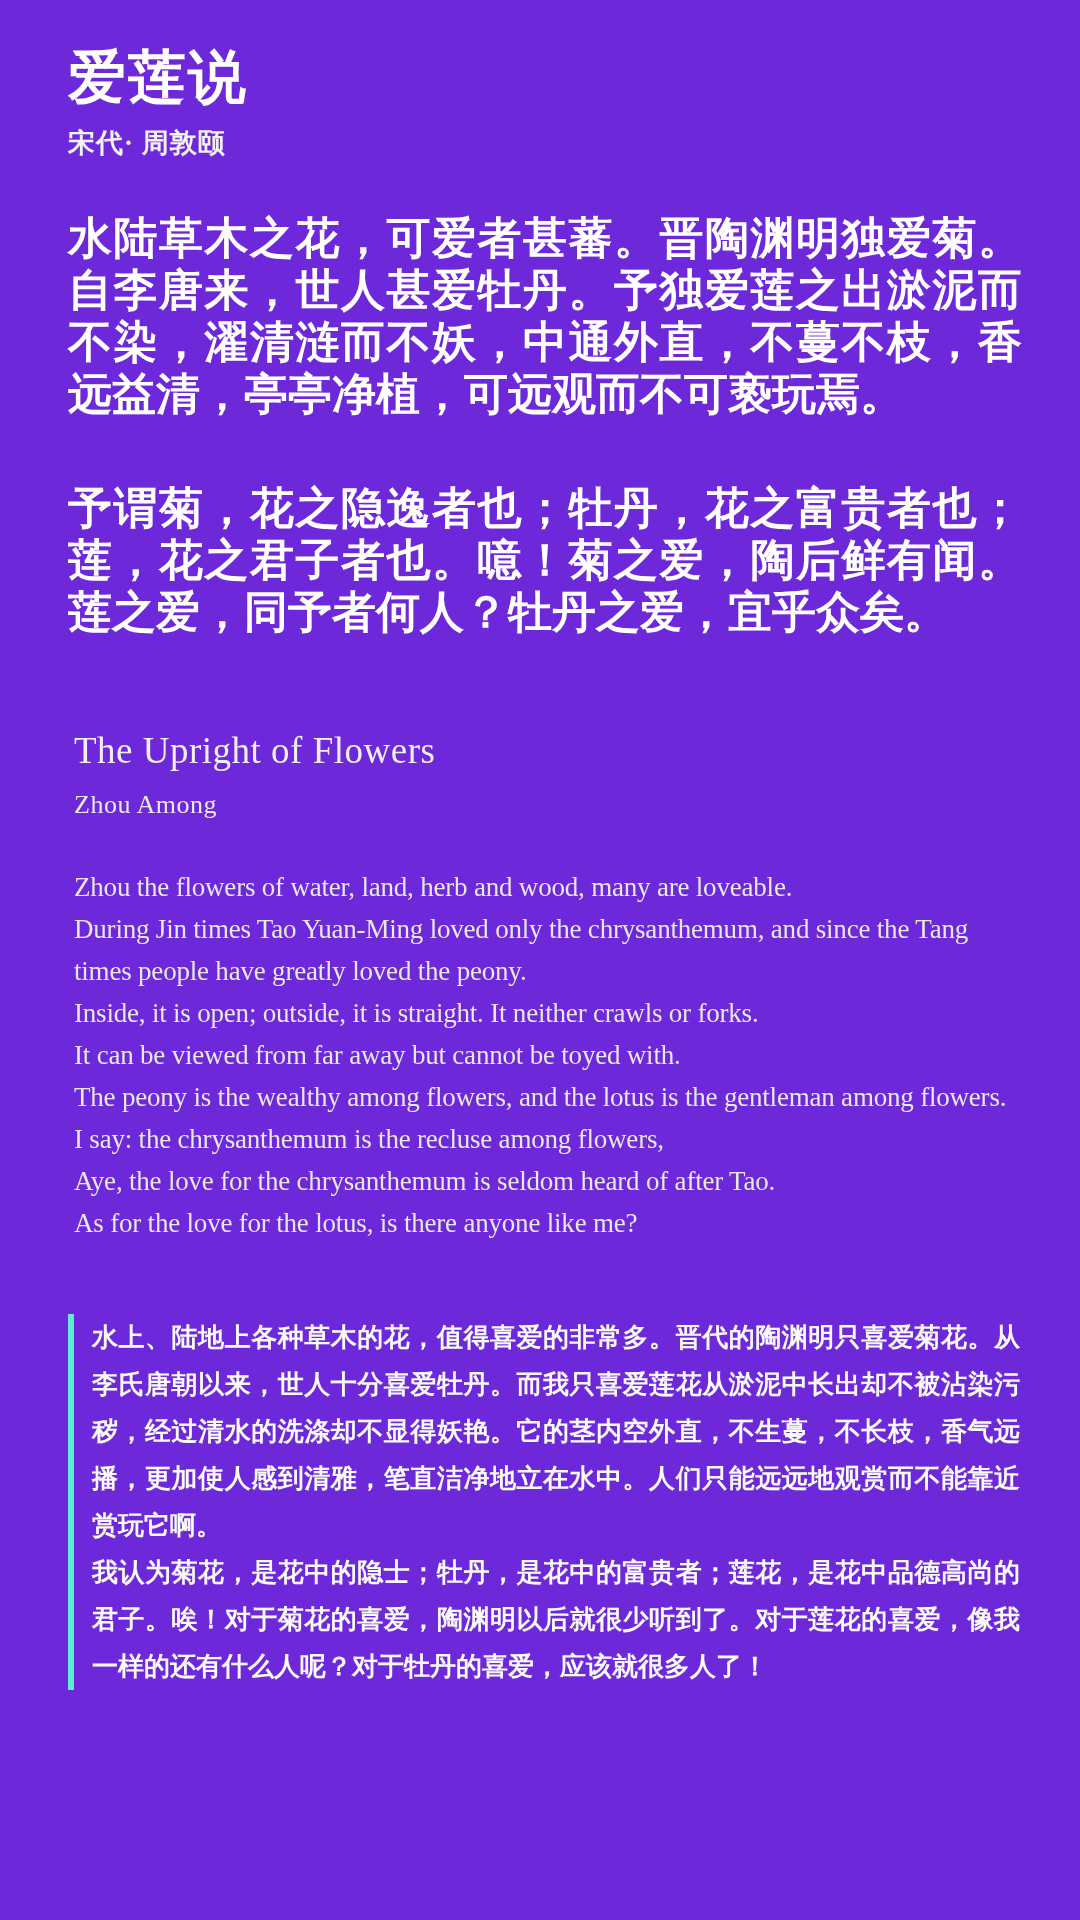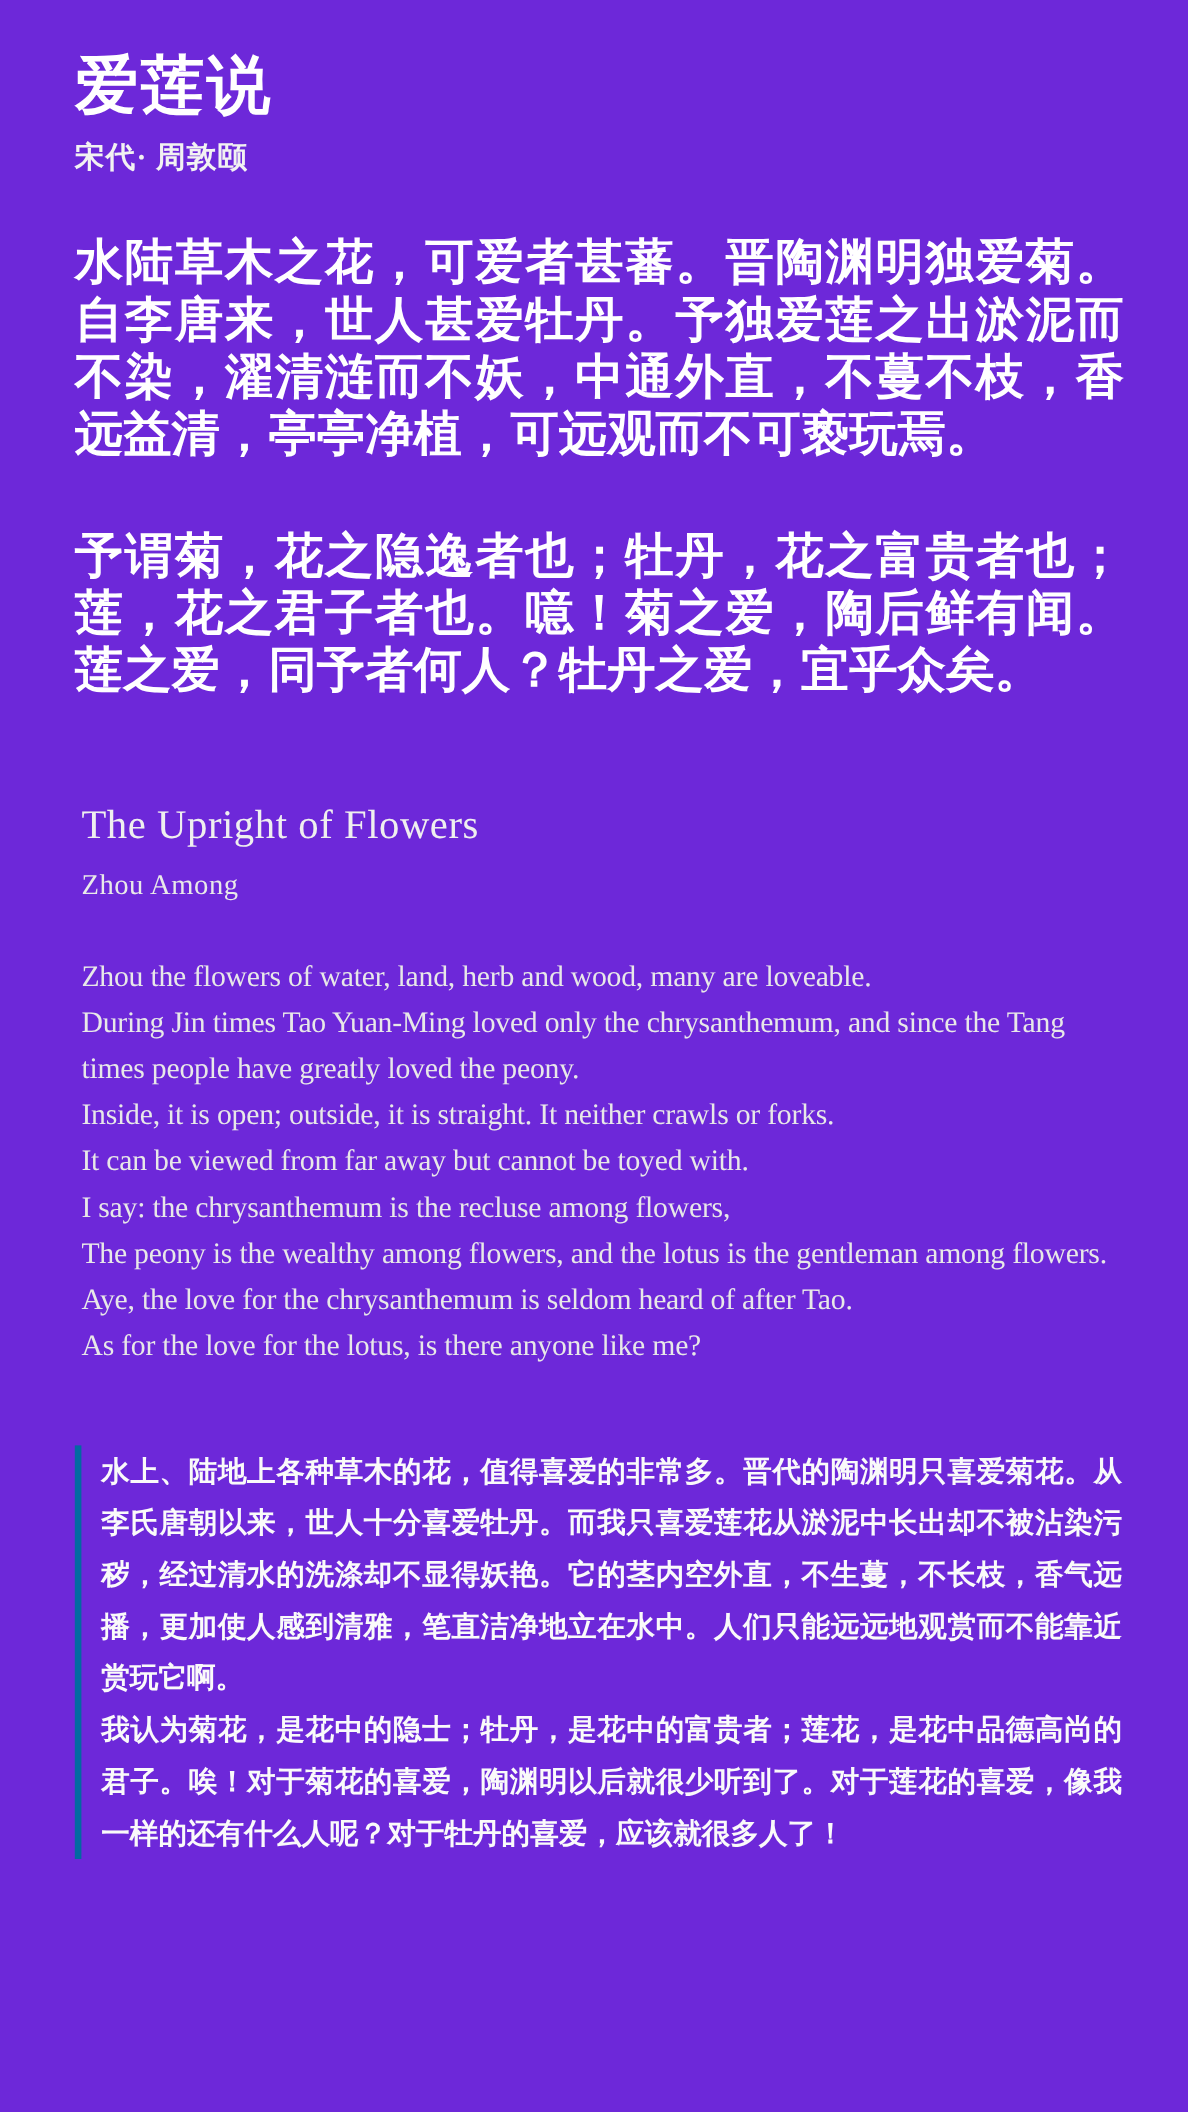--- a/index.html
+++ b/index.html
@@ -41,21 +41,20 @@
     font-size: 44px;
     line-height: 52px;
     font-weight: 700;
     color: #ffffff;
     text-align: justify;
     word-break: break-all;
     overflow-wrap: anywhere;
   }
   .poem-paragraph + .poem-paragraph {
     margin-top: 62px;
-    font-family: Liberation Mono, monospace;
   }
   .en-title {
     margin: 92px 0 0 6px;
     font-size: 37px;
     font-weight: 400;
     line-height: 1.1;
     color: #efefef;
     letter-spacing: 0.5px;
   }
   .en-author {
@@ -69,21 +68,21 @@
     width: 950px;
   }
   .en-line {
     font-size: 27px;
     line-height: 42px;
     color: #e8e8e8;
     letter-spacing: -0.2px;
   }
   .zh-modern {
     margin: 70px 0 0 0;
-    border-left: 6px solid #0369a1;
+    border-left: 6px solid #5eead4;
     padding-left: 18px;
     width: 952px;
     box-sizing: border-box;
   }
   .zh-modern-paragraph {
     font-size: 26px;
     line-height: 47px;
     font-weight: 700;
     color: #fafafa;
     text-align: justify;
@@ -106,22 +105,22 @@
 
   <h2 class="en-title">The Upright of Flowers</h2>
 
   <div class="en-author">Zhou Among</div>
 
   <div class="en-lines">
     <div class="en-line">Zhou the flowers of water, land, herb and wood, many are loveable.</div>
     <div class="en-line">During Jin times Tao Yuan-Ming loved only the chrysanthemum, and since the Tang times people have greatly loved the peony.</div>
     <div class="en-line">Inside, it is open; outside, it is straight. It neither crawls or forks.</div>
     <div class="en-line">It can be viewed from far away but cannot be toyed with.</div>
+    <div class="en-line">The peony is the wealthy among flowers, and the lotus is the gentleman among flowers.</div>
     <div class="en-line">I say: the chrysanthemum is the recluse among flowers,</div>
-    <div class="en-line">The peony is the wealthy among flowers, and the lotus is the gentleman among flowers.</div>
     <div class="en-line">Aye, the love for the chrysanthemum is seldom heard of after Tao.</div>
     <div class="en-line">As for the love for the lotus, is there anyone like me?</div>
   </div>
 
   <div class="zh-modern">
     <div class="zh-modern-paragraph">水上、陆地上各种草木的花，值得喜爱的非常多。晋代的陶渊明只喜爱菊花。从李氏唐朝以来，世人十分喜爱牡丹。而我只喜爱莲花从淤泥中长出却不被沾染污秽，经过清水的洗涤却不显得妖艳。它的茎内空外直，不生蔓，不长枝，香气远播，更加使人感到清雅，笔直洁净地立在水中。人们只能远远地观赏而不能靠近赏玩它啊。</div>
     <div class="zh-modern-paragraph">我认为菊花，是花中的隐士；牡丹，是花中的富贵者；莲花，是花中品德高尚的君子。唉！对于菊花的喜爱，陶渊明以后就很少听到了。对于莲花的喜爱，像我一样的还有什么人呢？对于牡丹的喜爱，应该就很多人了！</div>
   </div>
 
 </div>

